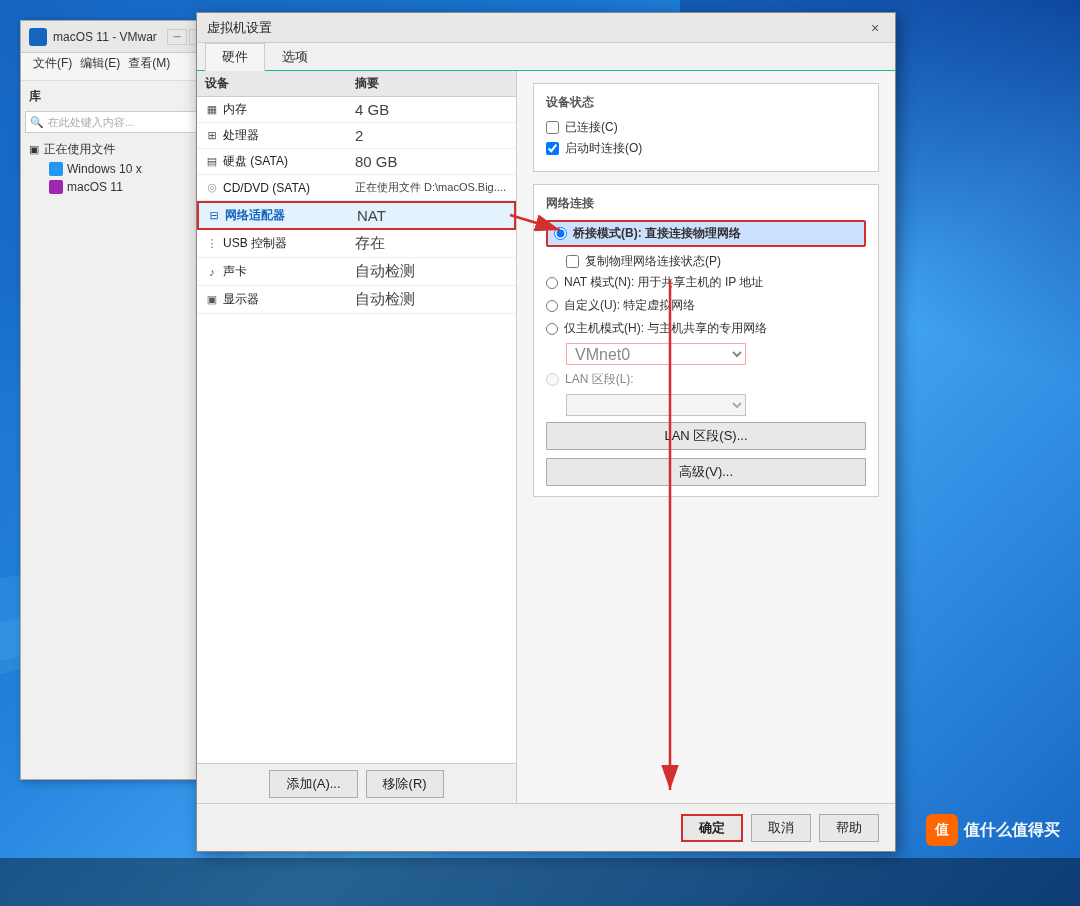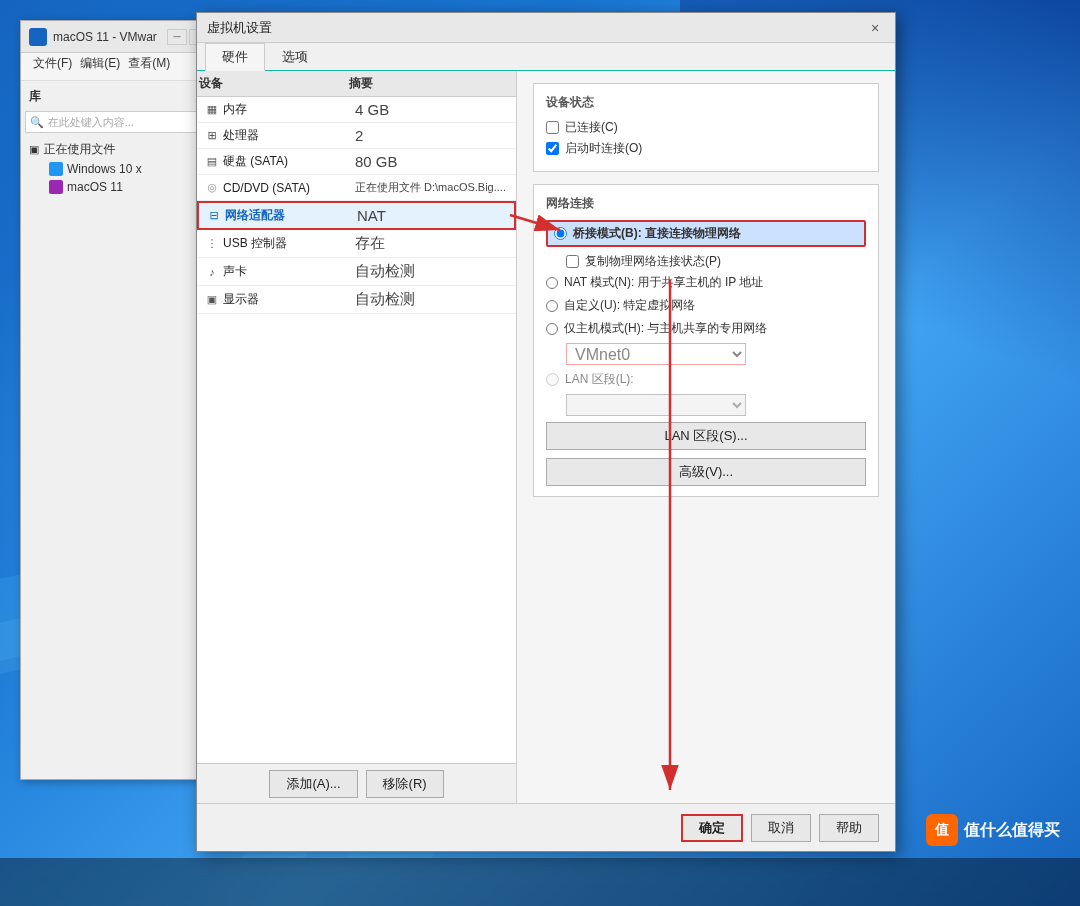--- a/index.html
+++ b/index.html
@@ -238,21 +238,21 @@
       width: 320px;
       border-right: 1px solid #ccc;
       background: white;
       display: flex;
       flex-direction: column;
     }
     .hw-table-header {
       display: flex;
       background: #e8e8e8;
       border-bottom: 1px solid #ccc;
-      padding: 4px 2px;
+      padding: 4px 8px;
     }
     .hw-col-device {
       width: 150px;
       font-size: 12px;
       color: #333;
       font-weight: bold;
     }
     .hw-col-summary {
       flex: 1;
       font-size: 12px;

